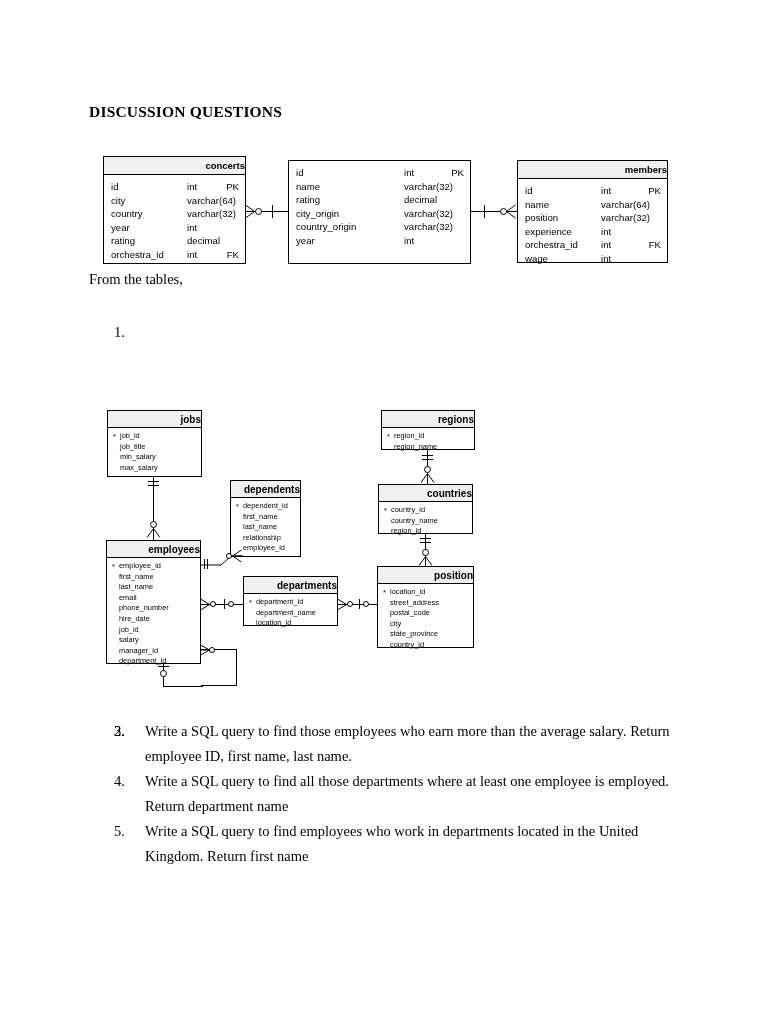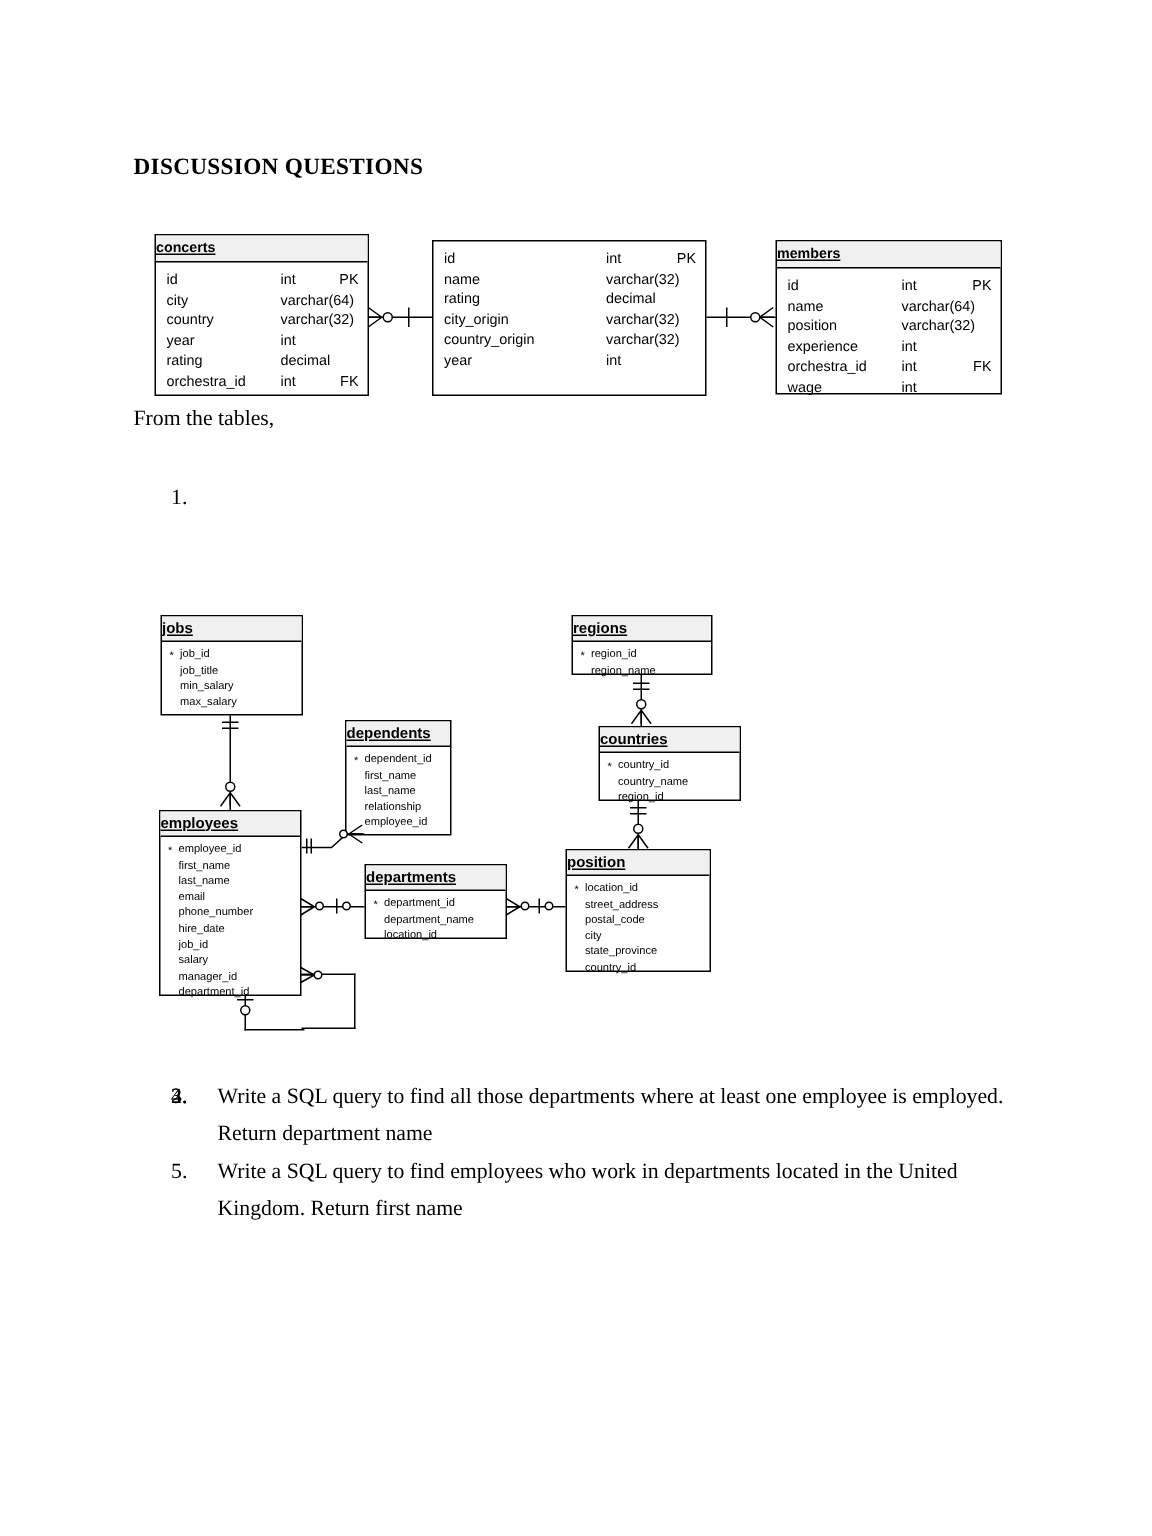--- a/index.html
+++ b/index.html
@@ -64,26 +64,25 @@
 
   
   .entity {
     position: absolute;
     border: 1px solid #000;
     background: #fff;
     box-sizing: border-box;
     font-family: "Liberation Sans", sans-serif;
   }
   .entity > .ent-title {
-    text-align: left;
+    text-align: right;
     font-weight: bold;
     background: #f0f0f0;
     border-bottom: 1px solid #000;
     box-sizing: border-box;
-    text-decoration: underline;
   }
   .entity > .ent-body {
     box-sizing: border-box;
   }
   .ent-row {
     display: block;
     position: relative;
     white-space: nowrap;
   }
   .ent-row .c-name { position: absolute; left: 0; }
@@ -341,21 +340,21 @@
     </div>
 
     <div class="entity d2" id="e-regions" style="left:381px; top:410px; width:94px; height:40px;">
       <div class="ent-title">regions</div>
       <div class="ent-body">
         <div class="ent-row pk">region_id</div>
         <div class="ent-row">region_name</div>
       </div>
     </div>
 
-    <div class="entity d2" id="e-countries" style="left:399px; top:484px; width:95px; height:50px;">
+    <div class="entity d2" id="e-countries" style="left:378px; top:484px; width:95px; height:50px;">
       <div class="ent-title">countries</div>
       <div class="ent-body">
         <div class="ent-row pk">country_id</div>
         <div class="ent-row">country_name</div>
         <div class="ent-row">region_id</div>
       </div>
     </div>
 
     <div class="entity d2" id="e-locations" style="left:377px; top:566px; width:97px; height:82px;">
       <div class="ent-title">position</div>
@@ -459,20 +458,21 @@
       <div class="tick-h" style="left:158px; top:666px; width:11px;"></div>
     </div>
   </div>
 
   <ol class="qlist" id="q-rest">
     <li>
       <span class="qnum">2.</span>
     </li>
     <li>
       <span class="qnum">3.</span>
+      <span>Write a SQL query to find those employees who earn more than the average salary. Return employee ID, first name, last name.</span>
     </li>
     <li>
       <span class="qnum">4.</span>
       <span>Write a SQL query to find all those departments where at least one employee is employed. Return department name</span>
     </li>
     <li>
       <span class="qnum">5.</span>
       <span>Write a SQL query to find employees who work in departments located in the United Kingdom. Return first name</span>
     </li>
   </ol>

